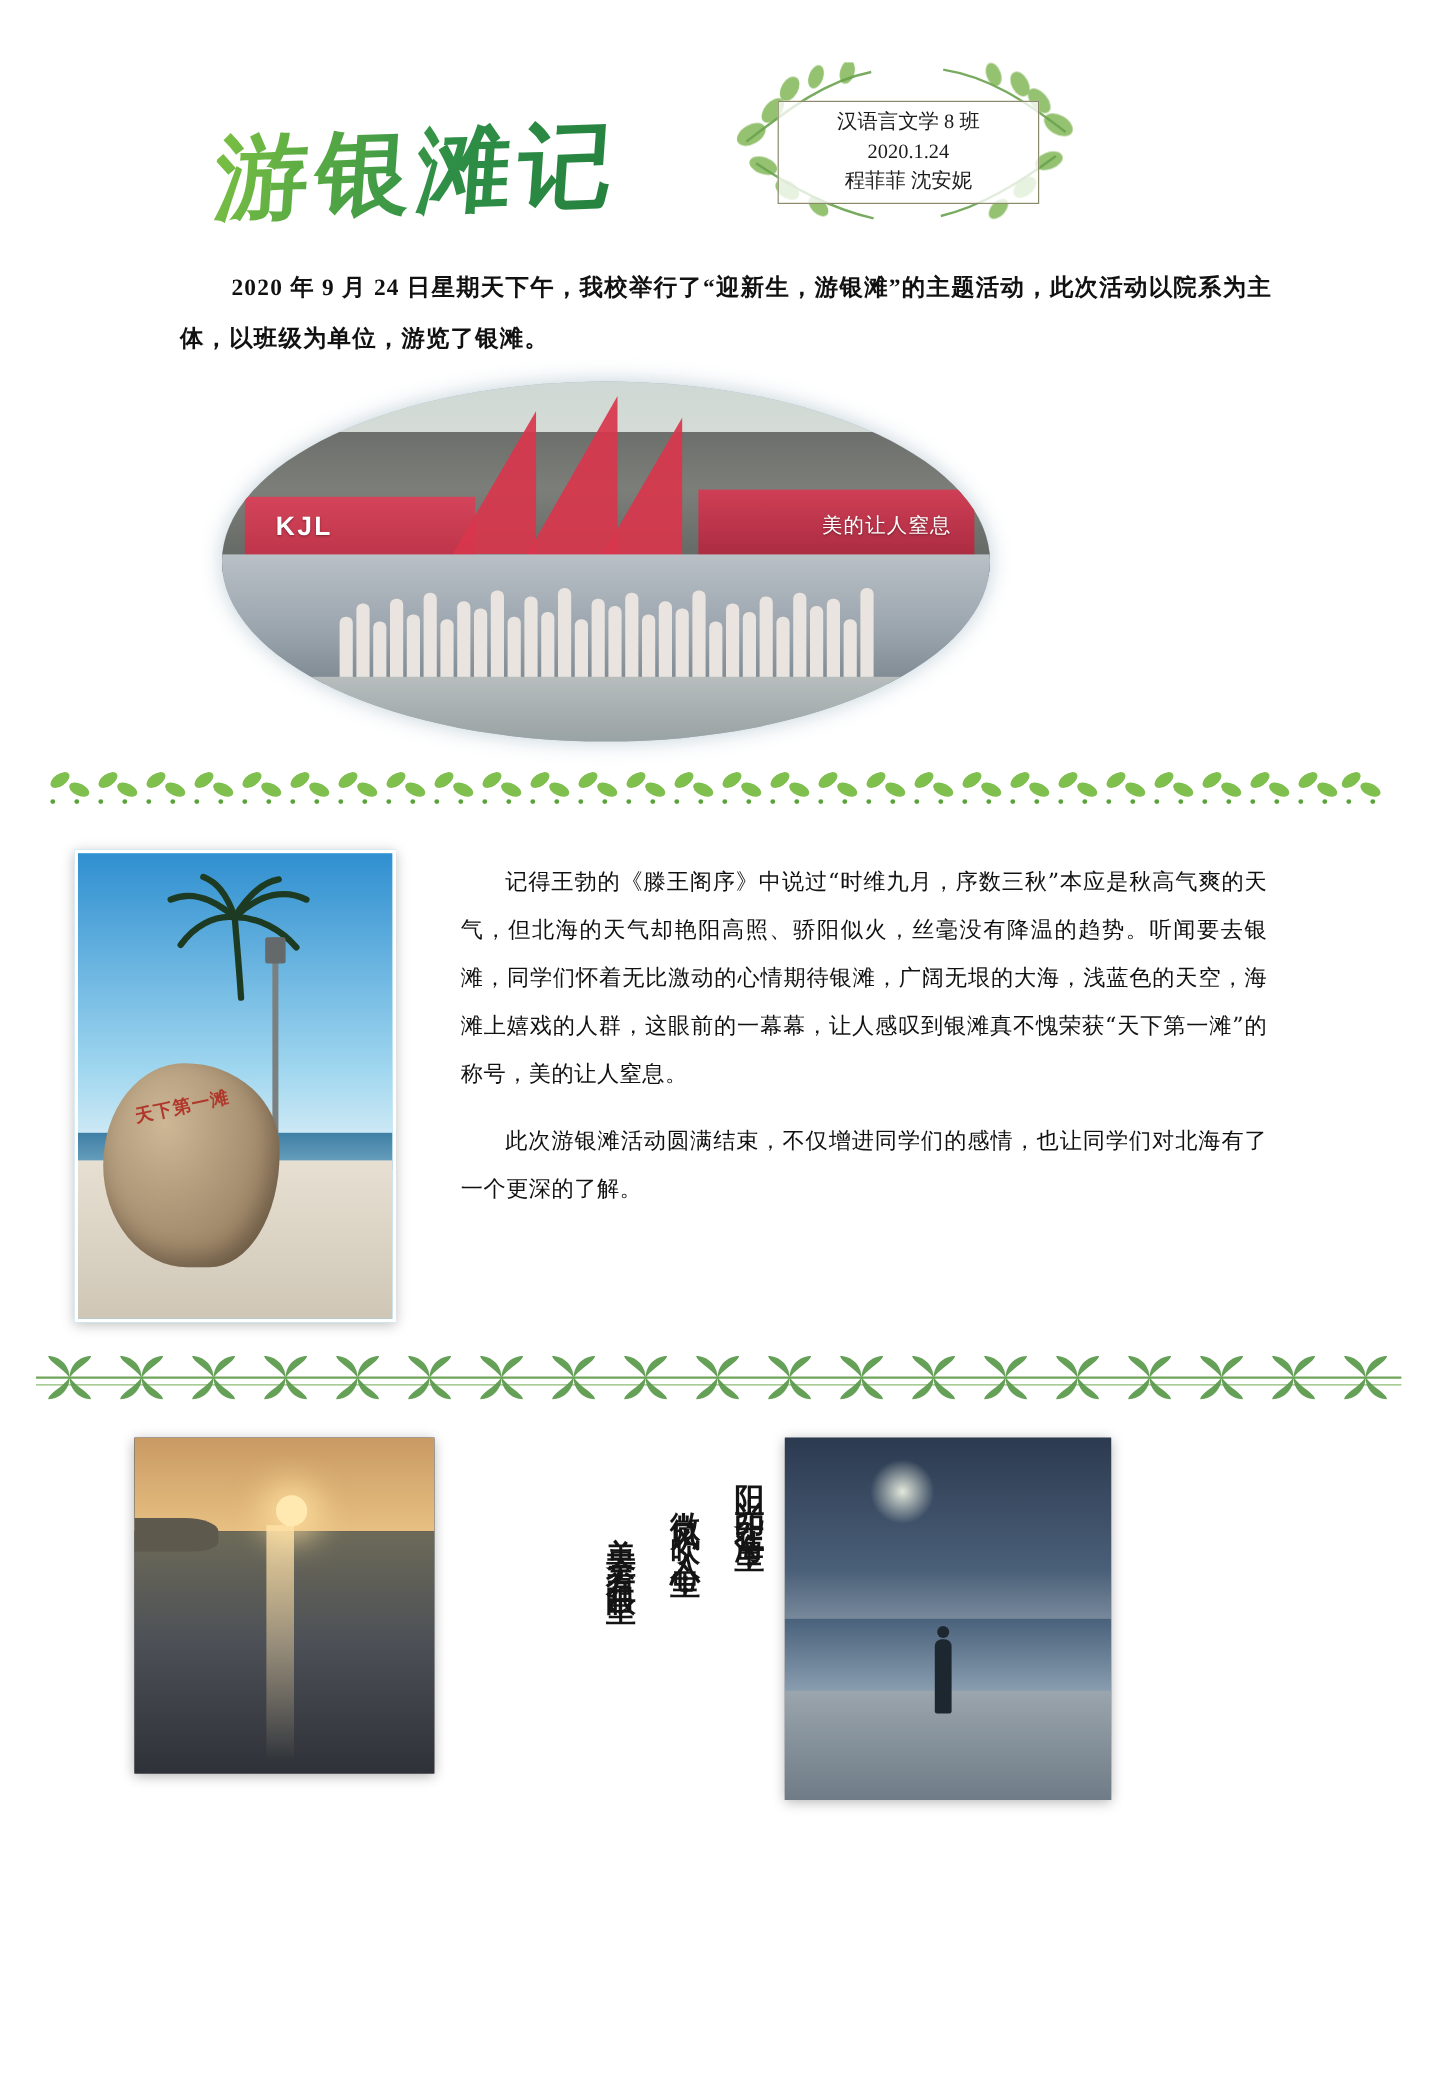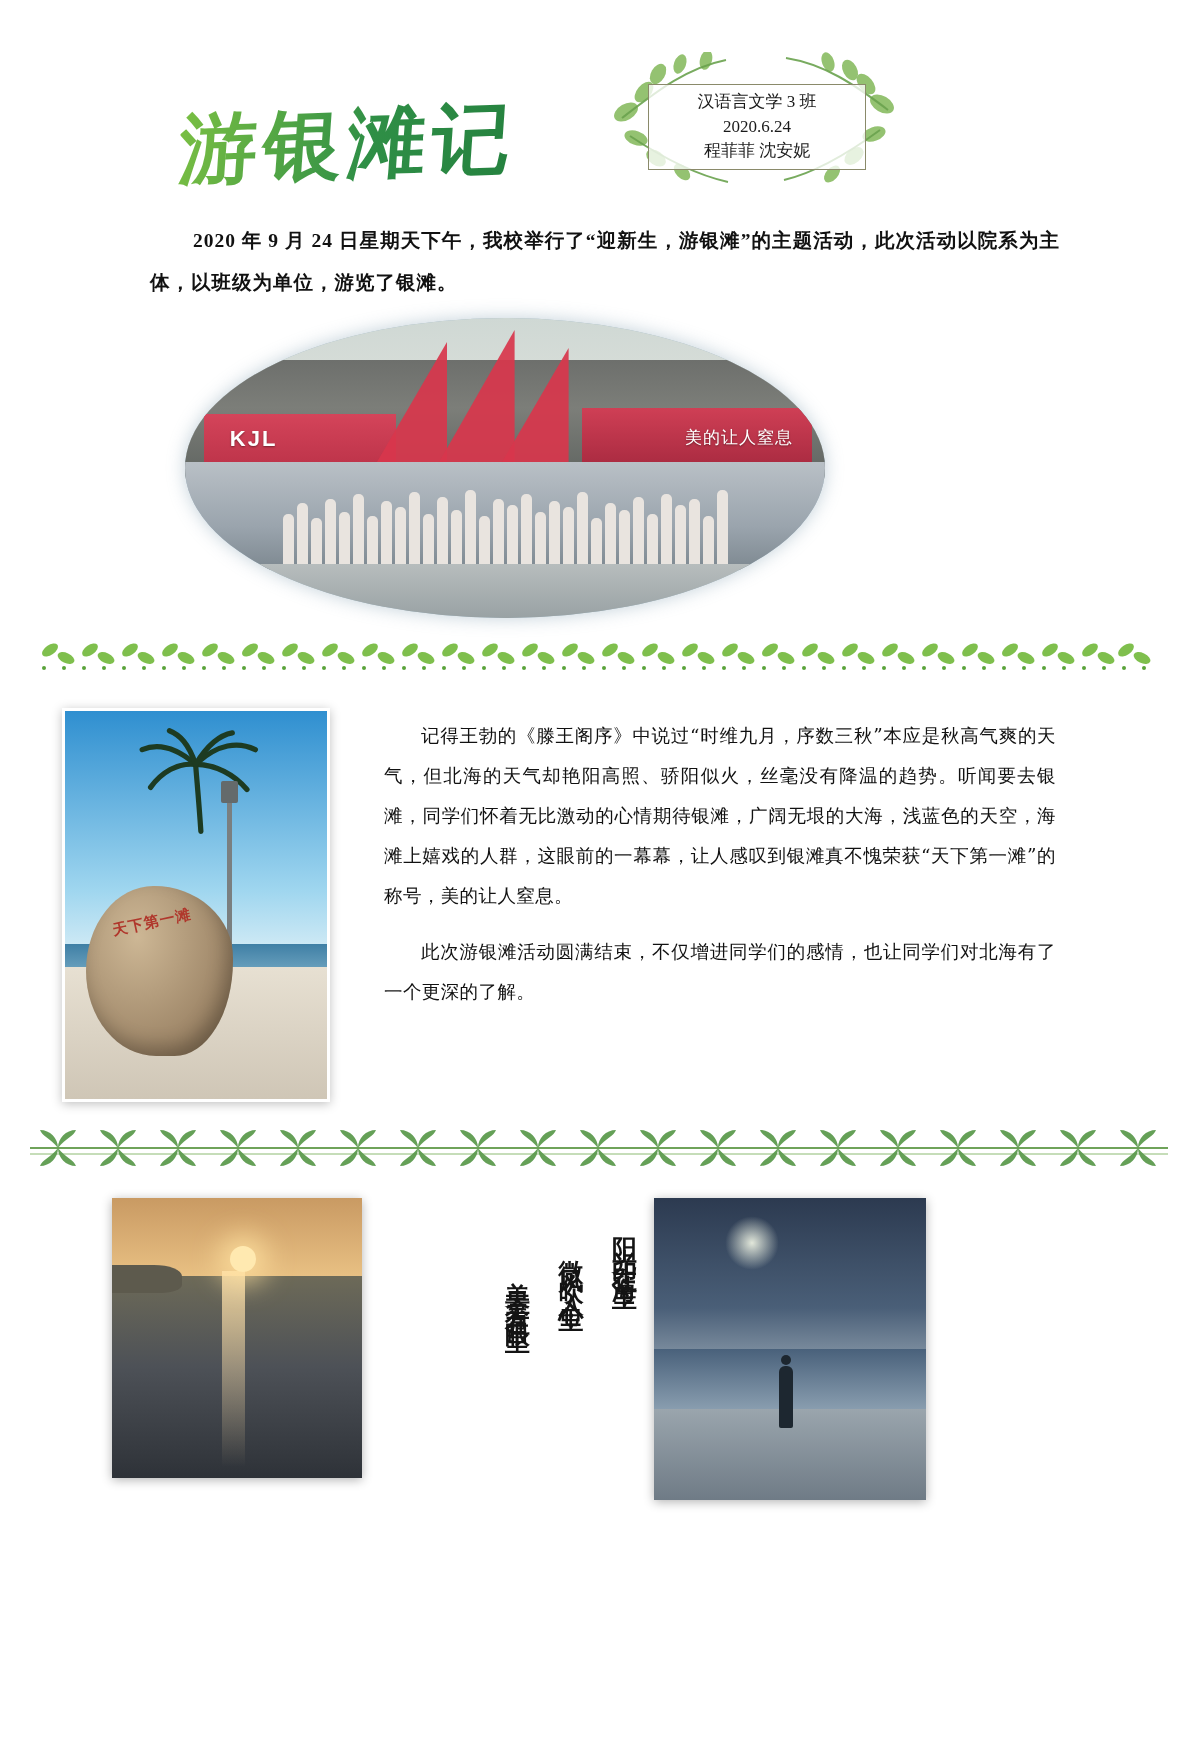--- a/index.html
+++ b/index.html
@@ -336,22 +336,22 @@
         <ellipse cx="236" cy="122" rx="10" ry="6" transform="rotate(-48 236 122)"></ellipse>
       </g>
       <g stroke="#6aa24e" stroke-width="2" fill="none" opacity=".9">
         <path d="M26 66 C 60 40, 90 16, 130 8"></path>
         <path d="M34 84 C 64 104, 96 122, 132 130"></path>
         <path d="M292 58 C 258 32, 228 12, 190 6"></path>
         <path d="M284 78 C 254 100, 222 120, 188 128"></path>
       </g>
     </svg>
     <div class="info-box">
-      <div>汉语言文学 3 班</div>
-      <div>2020.6.24</div>
+      <div>汉语言文学 8 班</div>
+      <div>2020.1.24</div>
       <div>程菲菲  沈安妮</div>
     </div>
   </div>
 
   <div class="intro">
     <p>2020 年 9 月 24 日星期天下午，我校举行了“迎新生，游银滩”的主题活动，此次活动以院系为主体，以班级为单位，游览了银滩。</p>
   </div>
 
   <div class="group-photo">
     <div class="gp-sky"></div>

